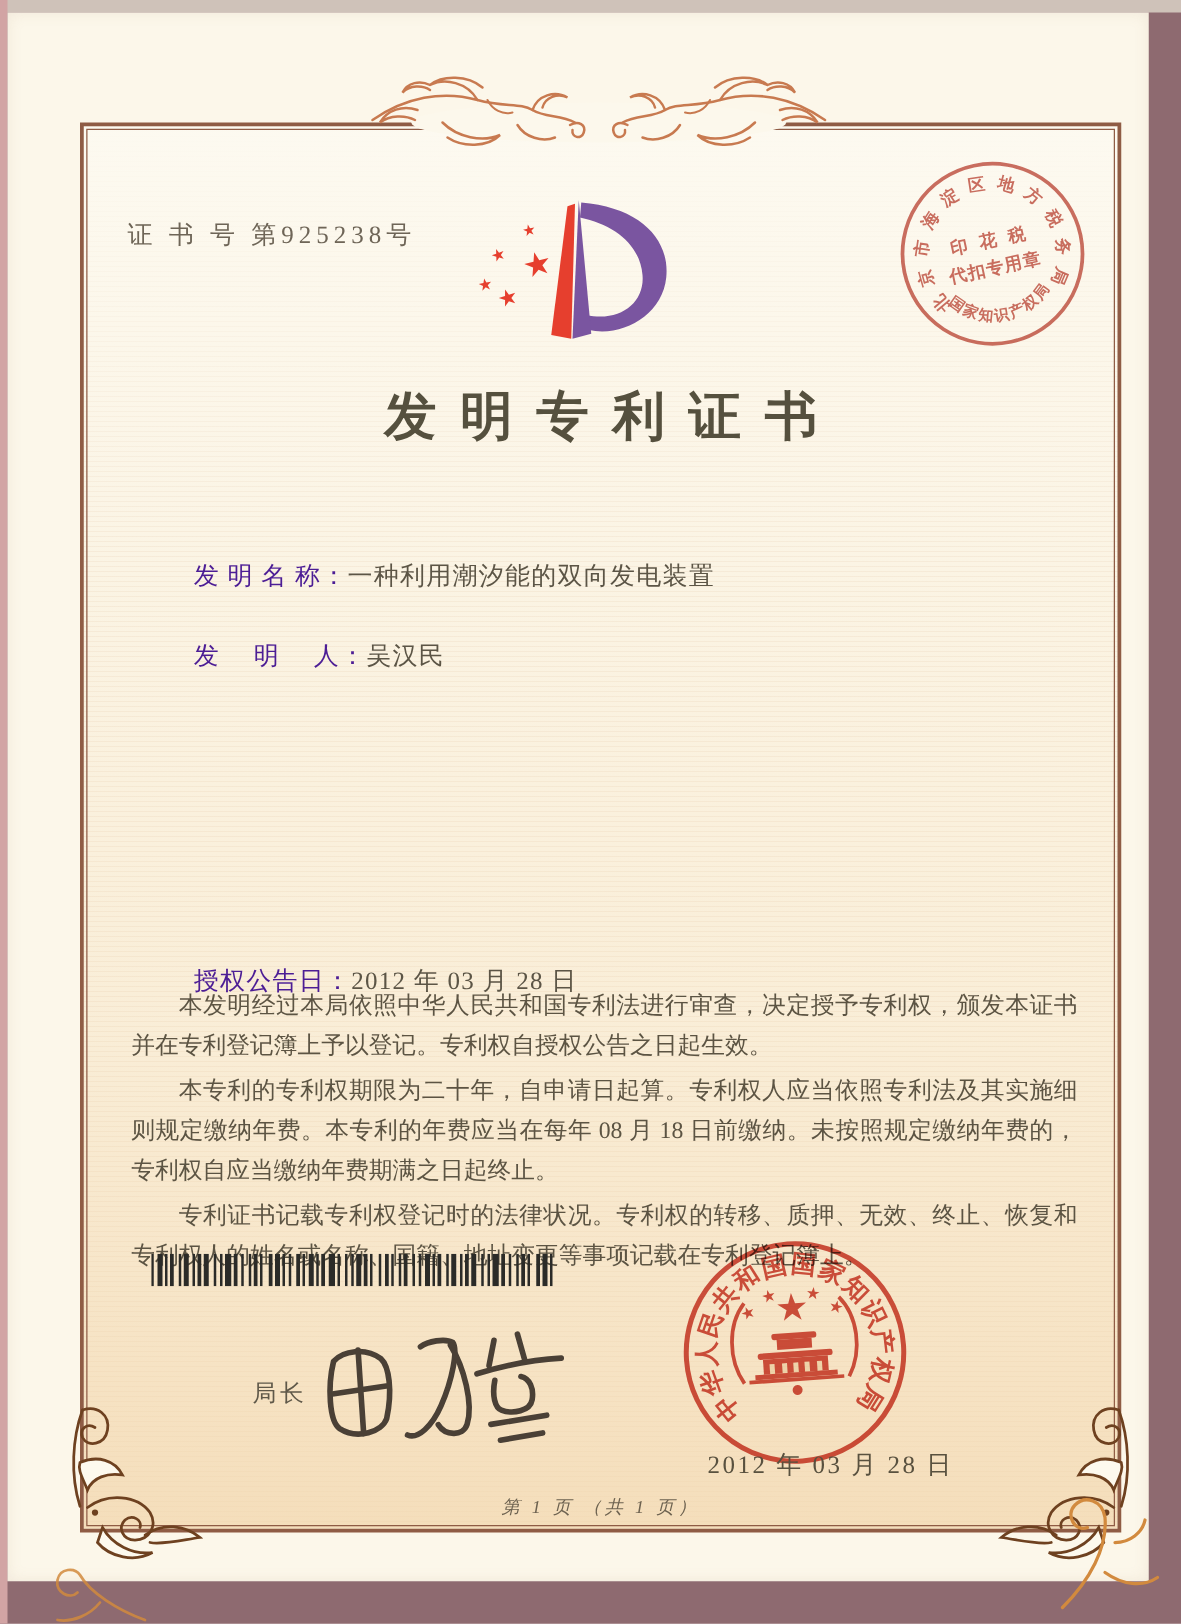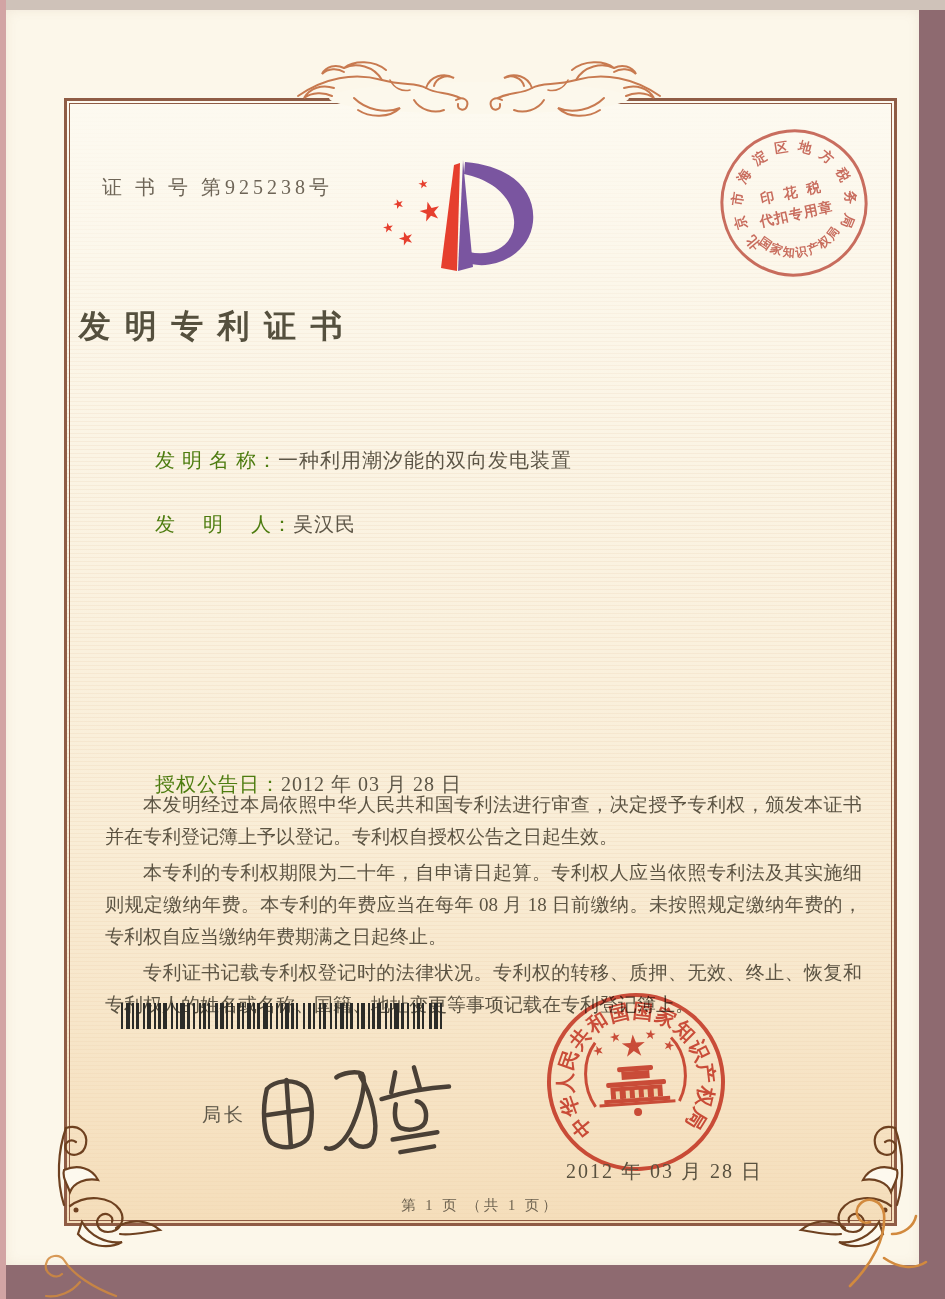--- a/index.html
+++ b/index.html
@@ -26,32 +26,32 @@
       linear-gradient(180deg, rgba(253,250,241,0.95) 0%, rgba(251,243,226,0.35) 30%,
         rgba(247,228,196,0.45) 65%, rgba(243,216,176,0.8) 100%),
       repeating-linear-gradient(180deg, rgba(203,148,104,0.15) 0px, rgba(203,148,104,0.15) 1px,
         rgba(0,0,0,0) 1px, rgba(0,0,0,0) 4px);
   }
   #inner-rect::before{
     content:"";position:absolute;inset:2px;border:1px solid #8f5c45;pointer-events:none;
   }
   .abs{position:absolute;}
   #cert-no{left:96px;top:164px;font-size:20px;letter-spacing:4px;color:#6e6557;white-space:pre;text-align:center;}
-  #title{left:58px;top:295px;width:833px;font-size:32px;font-weight:600;
+  #title{left:58px;top:295px;width:833px;text-align:center;font-size:42px;font-weight:600;
     letter-spacing:0.45em;text-indent:0.45em;color:#55503e;}
   .field{left:113px;font-size:20px;color:#5f5849;letter-spacing:1px;white-space:pre;}
-  .field .lbl{color:#4d7c0f;}
+  .field .lbl{color:#4c1d95;}
   .field .val{color:#5c5546;}
   #paragraphs{left:95px;top:775px;width:765px;font-size:19px;line-height:32px;
     color:#5c5443;text-align:justify;}
   #paragraphs p{margin:4px;text-indent:2em;}
   #sig-label{left:196px;top:1092px;font-size:19px;letter-spacing:3px;color:#5f5849;}
   #seal-date{left:560px;top:1148px;font-size:20px;letter-spacing:2px;color:#59513f;white-space:pre;}
   #footer-page{left:58px;top:1186px;width:833px;text-align:center;font-size:14.5px;
-    letter-spacing:3px;color:#6d6250;white-space:pre;}
+    letter-spacing:3px;color:#6d6250;white-space:pre;font-style:italic;}
   svg{display:block;}
   .blend{mix-blend-mode:multiply;}
 </style>
 </head>
 <body>
 
 <div id="page">
   <div class="edge-top"></div>
   <div class="edge-left"></div>
 

